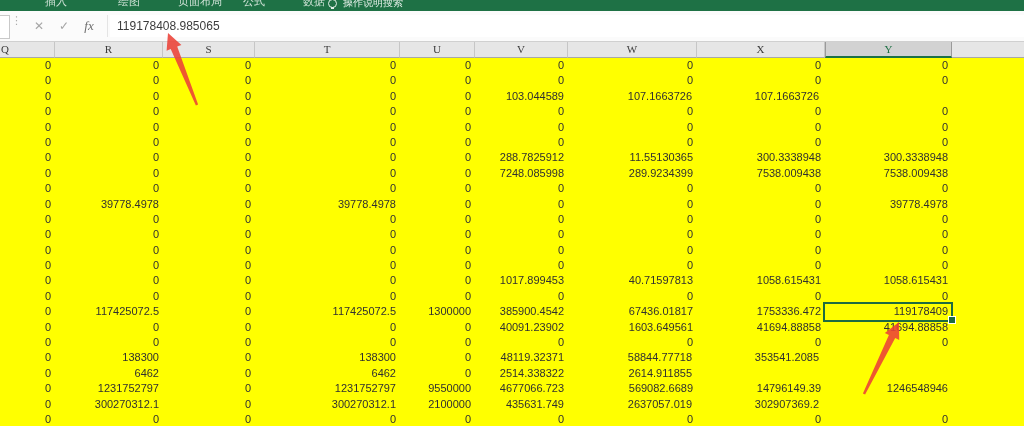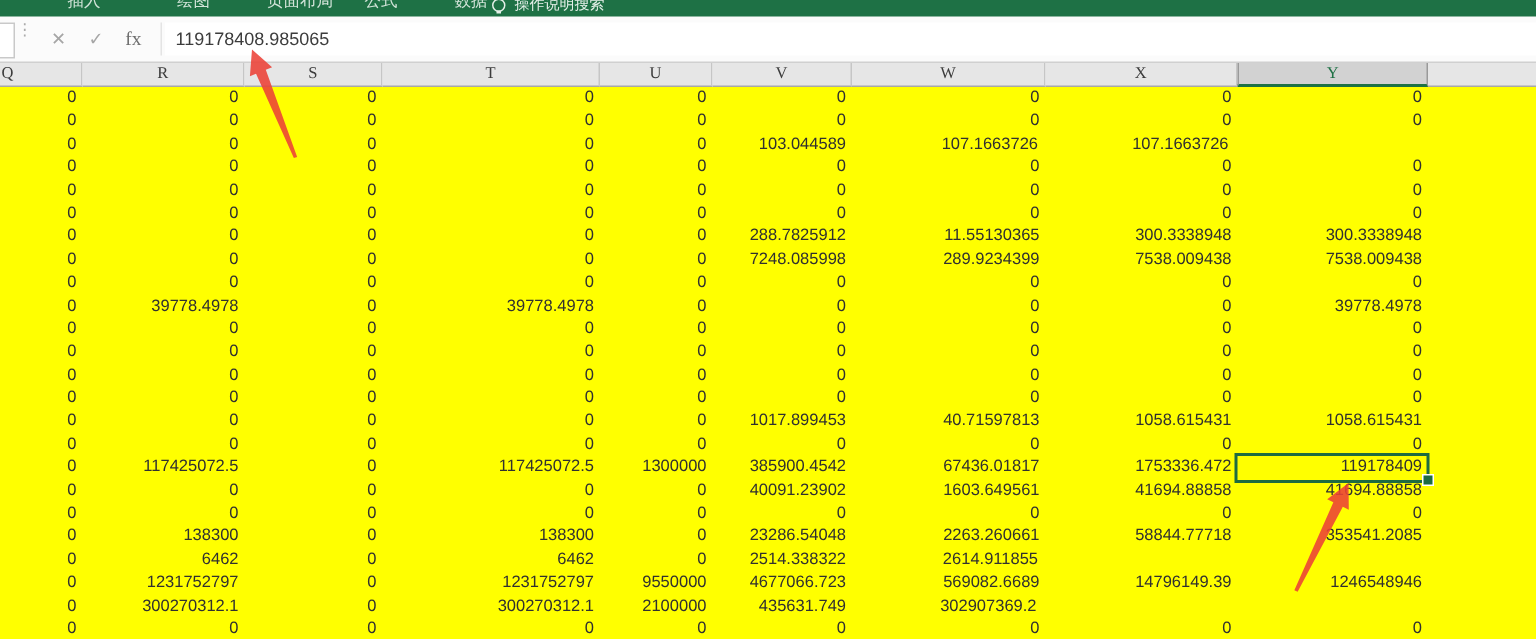--- a/index.html
+++ b/index.html
@@ -15,21 +15,21 @@
   .bulb{width:7px;height:7px;border:1px solid #e4efe8;border-radius:50%;position:relative;display:inline-block;}
   .bulb:after{content:"";position:absolute;left:2px;top:7px;width:3px;height:2px;background:#e4efe8;}
   .search-label{font-size:10px;white-space:nowrap;}
   
   .fbar{position:absolute;left:0;top:11px;width:1024px;height:30px;background:#fbfbfb;border-bottom:1px solid #d0d0d0;z-index:4;}
   .namebox{position:absolute;left:-60px;top:4px;width:68px;height:22px;background:#fff;border:1px solid #c9c9c9;}
   .gripper{position:absolute;left:11px;top:7px;width:4px;height:16px;color:#ababab;font-size:11px;line-height:5px;letter-spacing:0;}
   .fb-btn{position:absolute;top:4px;width:18px;height:22px;line-height:22px;text-align:center;color:#a6a6a6;font-size:12px;cursor:default;}
   .btn-cancel{left:30px;}
   .btn-enter{left:55px;}
-  .btn-fx{left:80px;font-family:"Liberation Serif",serif;color:#6e6e6e;font-size:13px;}
+  .btn-fx{left:80px;font-family:"Liberation Serif",serif;font-style:italic;color:#6e6e6e;font-size:13px;}
   .fb-divider{position:absolute;left:107px;top:4px;width:1px;height:22px;background:#e4e4e4;}
   .fb-input{position:absolute;left:110px;top:4px;right:0;height:22px;background:#ffffff;line-height:22px;padding-left:7px;font-size:12px;color:#3c3c3c;white-space:nowrap;}
   
   .colheaders{position:absolute;left:0;top:41px;height:17px;display:flex;z-index:3;}
   .colheaders .hcell{
     box-sizing:border-box;height:17px;background:#e6e6e6;
     border-right:1px solid #c6c6c6;border-bottom:1px solid #a8a8a8;
     font-family:"Liberation Serif",serif;font-size:11px;color:#3c3c3c;
     text-align:center;line-height:16px;overflow:hidden;
   }
@@ -316,22 +316,21 @@
       <div class="gcell" style="width: 128px;">0</div>
       <div class="gcell" style="width: 127px;">0</div>
       <div class="gcell" style="width: 84px;"></div>
     </div>
     <div class="grow">
       <div class="gcell" style="width: 55px;">0</div>
       <div class="gcell" style="width: 108px;">138300</div>
       <div class="gcell" style="width: 92px;">0</div>
       <div class="gcell" style="width: 145px;">138300</div>
       <div class="gcell" style="width: 75px;">0</div>
-      <div class="gcell" style="width: 93px;">23286.54048</div>
-      <div class="gcell" style="width: 129px;">2263.260661</div>
+      <div class="gcell" style="width: 93px;">48119.32371</div>
       <div class="gcell" style="width: 128px;">58844.77718</div>
       <div class="gcell" style="width: 127px;">353541.2085</div>
       <div class="gcell" style="width: 84px;"></div>
     </div>
     <div class="grow">
       <div class="gcell" style="width: 55px;">0</div>
       <div class="gcell" style="width: 108px;">6462</div>
       <div class="gcell" style="width: 92px;">0</div>
       <div class="gcell" style="width: 145px;">6462</div>
       <div class="gcell" style="width: 75px;">0</div>
@@ -351,20 +350,21 @@
       <div class="gcell" style="width: 127px;">1246548946</div>
       <div class="gcell" style="width: 84px;"></div>
     </div>
     <div class="grow">
       <div class="gcell" style="width: 55px;">0</div>
       <div class="gcell" style="width: 108px;">300270312.1</div>
       <div class="gcell" style="width: 92px;">0</div>
       <div class="gcell" style="width: 145px;">300270312.1</div>
       <div class="gcell" style="width: 75px;">2100000</div>
       <div class="gcell" style="width: 93px;">435631.749</div>
+      <div class="gcell" style="width: 128px;">2637057.019</div>
       <div class="gcell" style="width: 127px;">302907369.2</div>
       <div class="gcell" style="width: 84px;"></div>
     </div>
     <div class="grow">
       <div class="gcell" style="width: 55px;">0</div>
       <div class="gcell" style="width: 108px;">0</div>
       <div class="gcell" style="width: 92px;">0</div>
       <div class="gcell" style="width: 145px;">0</div>
       <div class="gcell" style="width: 75px;">0</div>
       <div class="gcell" style="width: 93px;">0</div>

